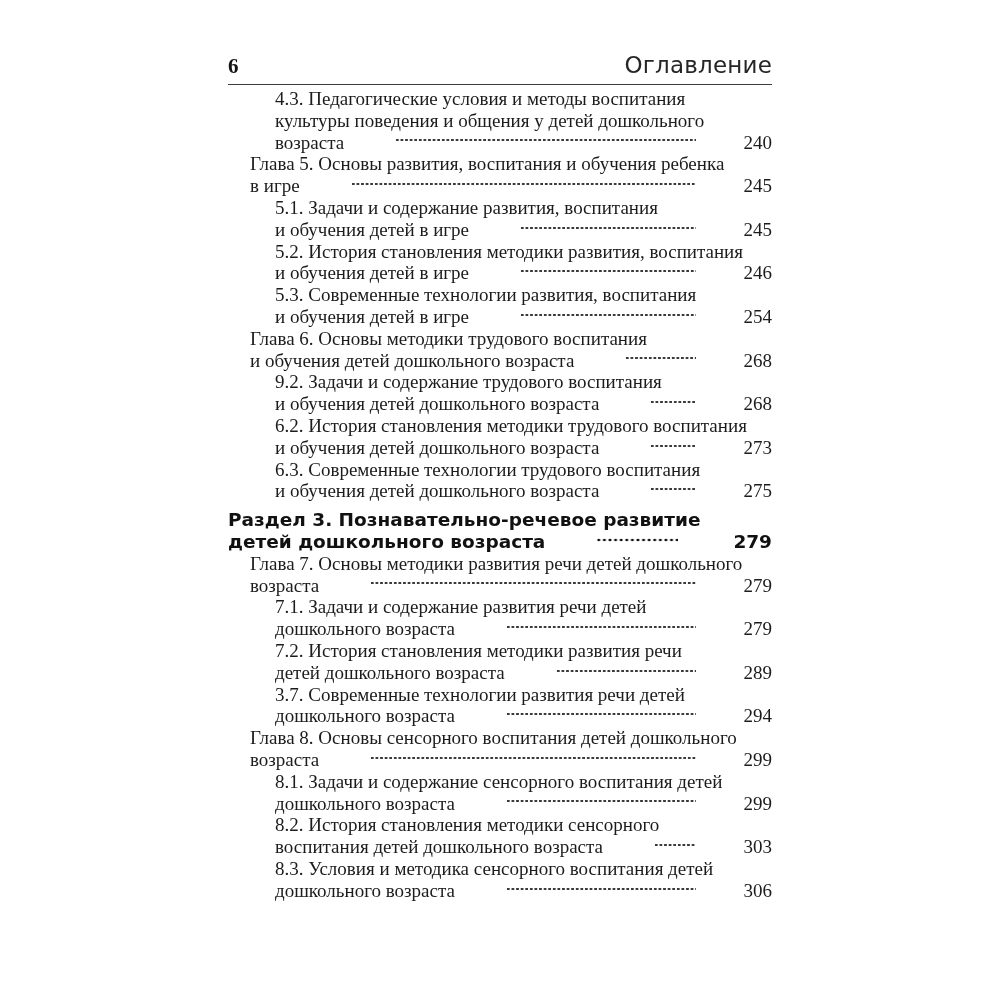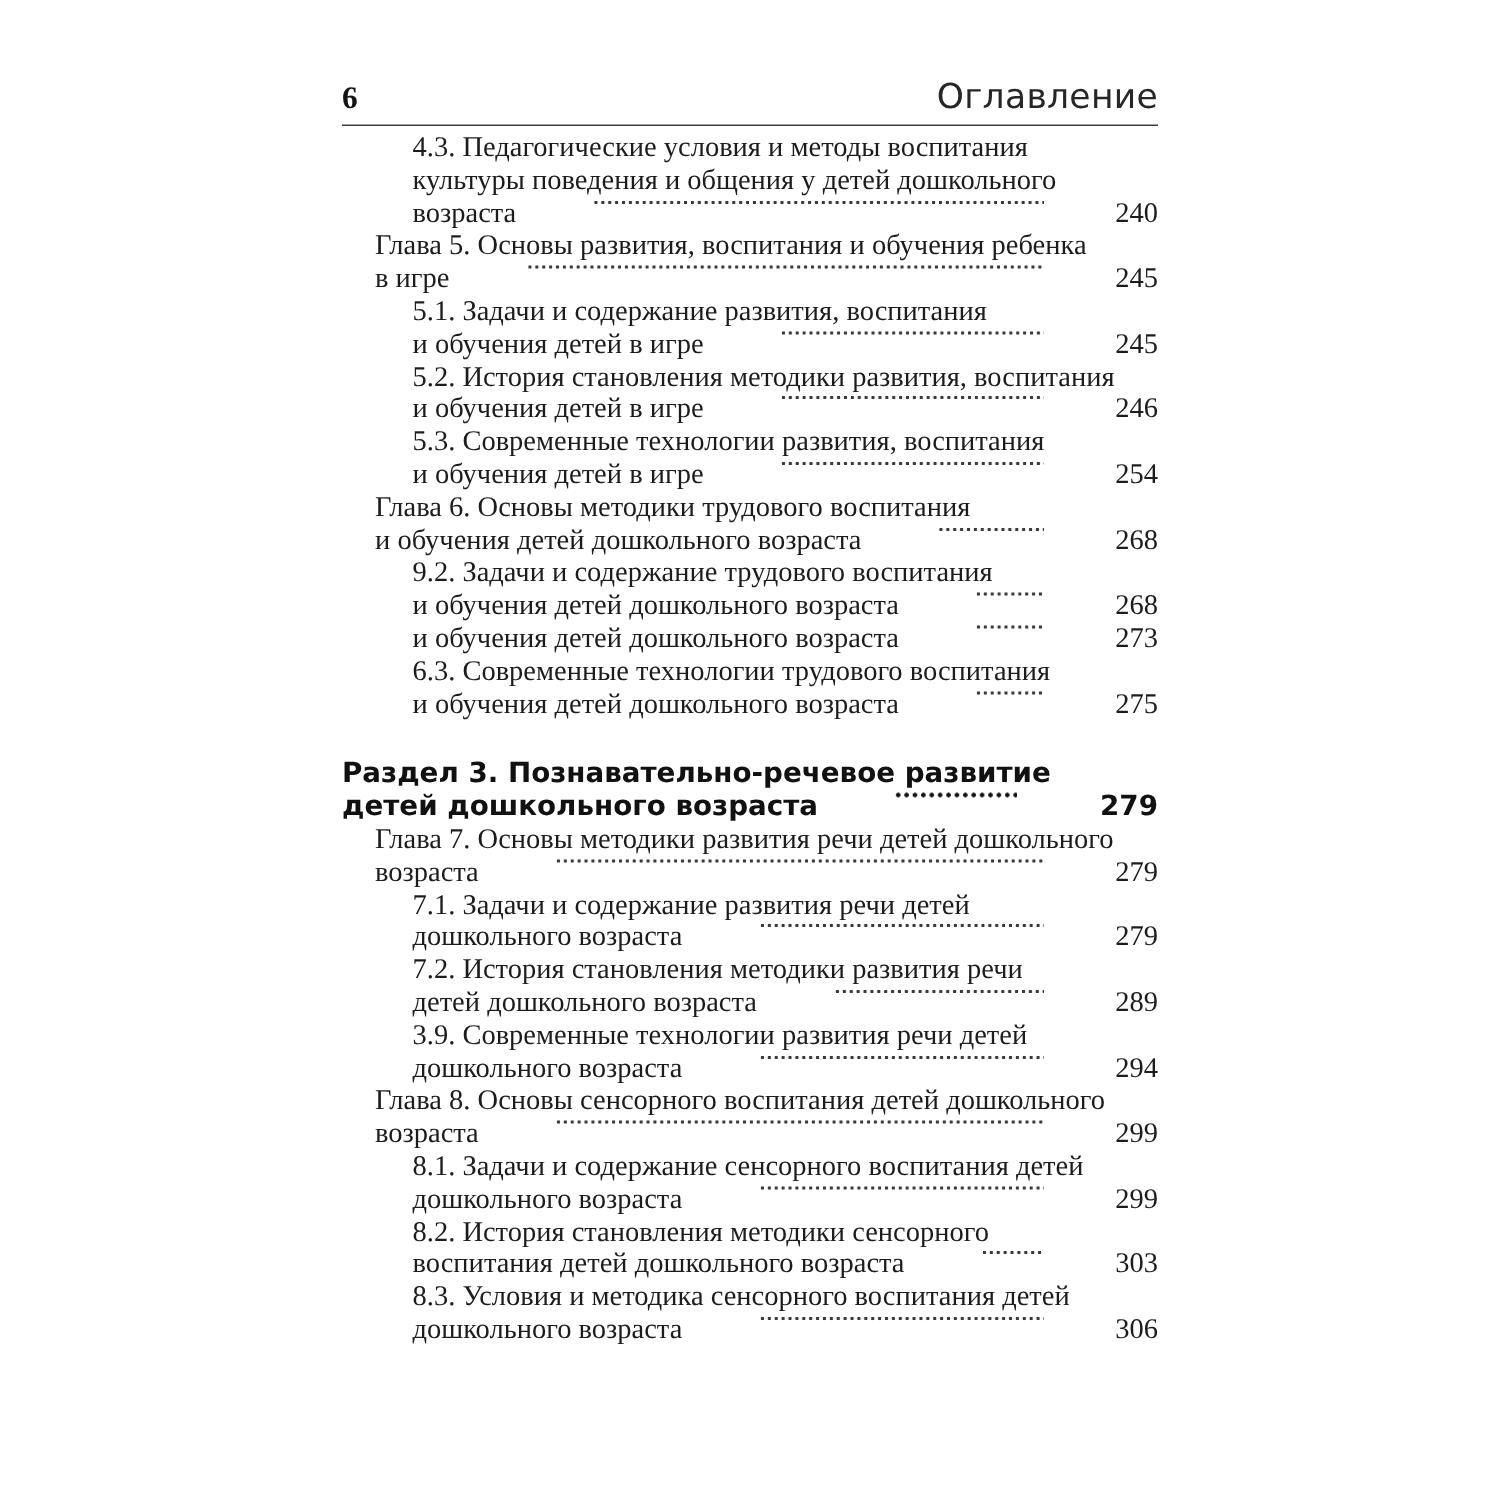--- a/index.html
+++ b/index.html
@@ -22,26 +22,26 @@
     font-size: 23px; color: #262626; letter-spacing: 0.2px;
   }
   .toc {
     position: absolute; left: 228px; top: 88px; width: 544px;
     font-size: 19px; line-height: 21.8px;
   }
   .entry { }
   .lvl-chapter { padding-left: 22px; }
   .lvl-sub     { padding-left: 47px; }
   .lvl-section {
-    margin-top: 25px;
+    margin-top: 7px;
     font-family: "DejaVu Sans", sans-serif;
     font-weight: 700; font-size: 18.5px; color: #111111;
   }
   .line, .row { white-space: nowrap; }
-  .row { display: flex; align-items: flex-start; gap: 48px; }
+  .row { display: flex; align-items: center; gap: 48px; }
   .txt { flex: 0 0 auto; }
   .dots {
     flex: 1 1 auto; height: 6px; margin: 0 0 4px 3px;
     background-image: radial-gradient(circle, #3a3a3a 1.05px, rgba(0,0,0,0) 1.35px);
     background-size: 4.6px 6px; background-repeat: repeat-x;
     background-position: left bottom;
   }
   .lvl-section .dots {
     background-image: radial-gradient(circle, #111111 1.35px, rgba(0,0,0,0) 1.6px);
     background-size: 5.6px 6px; margin-bottom: 3px;
@@ -109,20 +109,21 @@
       </div>
       <div class="entry lvl-sub">
         <div class="line">9.2. Задачи и содержание трудового воспитания</div>
         <div class="row">
           <span class="txt">и обучения детей дошкольного возраста</span>
           <span class="dots"></span>
           <span class="pg">268</span>
         </div>
       </div>
       <div class="entry lvl-sub">
+        <div class="line">6.2. История становления методики трудового воспитания</div>
         <div class="row">
           <span class="txt">и обучения детей дошкольного возраста</span>
           <span class="dots"></span>
           <span class="pg">273</span>
         </div>
       </div>
       <div class="entry lvl-sub">
         <div class="line">6.3. Современные технологии трудового воспитания</div>
         <div class="row">
           <span class="txt">и обучения детей дошкольного возраста</span>
@@ -156,21 +157,21 @@
       </div>
       <div class="entry lvl-sub">
         <div class="line">7.2. История становления методики развития речи</div>
         <div class="row">
           <span class="txt">детей дошкольного возраста</span>
           <span class="dots"></span>
           <span class="pg">289</span>
         </div>
       </div>
       <div class="entry lvl-sub">
-        <div class="line">3.9. Современные технологии развития речи детей</div>
+        <div class="line">3.7. Современные технологии развития речи детей</div>
         <div class="row">
           <span class="txt">дошкольного возраста</span>
           <span class="dots"></span>
           <span class="pg">294</span>
         </div>
       </div>
       <div class="entry lvl-chapter">
         <div class="line">Глава 8. Основы сенсорного воспитания детей дошкольного</div>
         <div class="row">
           <span class="txt">возраста</span>

